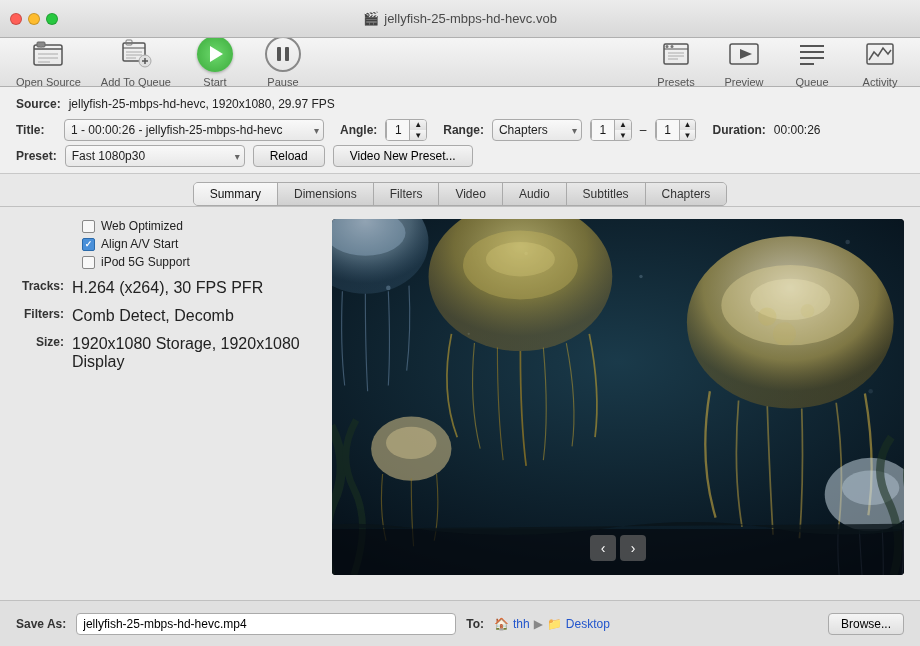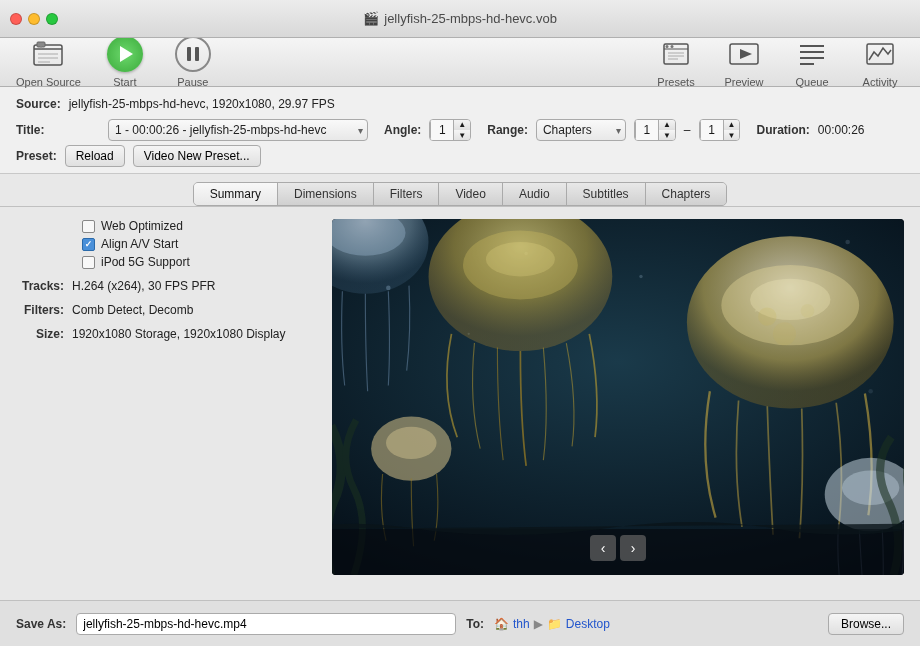--- a/index.html
+++ b/index.html
@@ -194,21 +194,21 @@
       display: flex;
       align-items: center;
       justify-content: center;
       line-height: 1;
     }
 
     .small-btn {
       background: linear-gradient(to bottom, #f5f5f5, #e0e0e0);
       border: 1px solid #aaa;
       border-radius: 4px;
-      padding: 2px 10px;
+      padding: 2px 16px;
       font-size: 12px;
       cursor: pointer;
       height: 22px;
     }
 
     
     .tabs-bar {
       background: #e8e8e8;
       padding: 8px 0 0 0;
       display: flex;
@@ -309,21 +309,21 @@
     }
     .detail-key {
       font-size: 12px;
       font-weight: bold;
       color: #333;
       min-width: 56px;
       text-align: right;
       padding-right: 8px;
     }
     .detail-val {
-      font-size: 12px;
+      font-size: 16px;
       color: #222;
     }
 
     
     .preview-area {
       flex: 1;
       display: flex;
       flex-direction: column;
       position: relative;
     }
@@ -440,20 +440,36 @@
         <rect x="5" y="4" width="8" height="5" rx="1" fill="#888" stroke="#666" stroke-width="1"></rect>
         <line x1="9" y1="7" x2="9" y2="11" stroke="#888" stroke-width="1"></line>
         <line x1="6" y1="16" x2="26" y2="16" stroke="#aaa" stroke-width="1"></line>
         <line x1="6" y1="20" x2="26" y2="20" stroke="#aaa" stroke-width="1"></line>
         <line x1="6" y1="24" x2="18" y2="24" stroke="#aaa" stroke-width="1"></line>
       </svg>
     </div>
     <span class="toolbar-label">Open Source</span>
   </div>
 
+  <div class="toolbar-btn">
+    <div class="toolbar-icon">
+      <svg width="32" height="32" viewBox="0 0 32 32" fill="none">
+        <rect x="3" y="5" width="22" height="18" rx="1.5" fill="none" stroke="#555" stroke-width="1.5"></rect>
+        <line x1="3" y1="10" x2="25" y2="10" stroke="#555" stroke-width="1"></line>
+        <rect x="6" y="2" width="6" height="5" rx="1" fill="none" stroke="#777" stroke-width="1"></rect>
+        <line x1="6" y1="14" x2="22" y2="14" stroke="#aaa" stroke-width="1"></line>
+        <line x1="6" y1="17" x2="22" y2="17" stroke="#aaa" stroke-width="1"></line>
+        <line x1="6" y1="20" x2="16" y2="20" stroke="#aaa" stroke-width="1"></line>
+        <circle cx="25" cy="23" r="6" fill="#e0e0e0" stroke="#aaa" stroke-width="1"></circle>
+        <line x1="25" y1="20" x2="25" y2="26" stroke="#555" stroke-width="1.5"></line>
+        <line x1="22" y1="23" x2="28" y2="23" stroke="#555" stroke-width="1.5"></line>
+      </svg>
+    </div>
+    <span class="toolbar-label">Add To Queue</span>
+  </div>
 
   <div class="toolbar-btn">
     <div class="toolbar-icon">
       <div class="play-circle">
         <div class="play-triangle"></div>
       </div>
     </div>
     <span class="toolbar-label">Start</span>
   </div>
 
@@ -523,21 +539,21 @@
 <div class="info-area">
 
   <div class="info-row">
     <span class="info-label">Source:</span>
     <span class="info-value">jellyfish-25-mbps-hd-hevc, 1920x1080, 29.97 FPS</span>
   </div>
 
   <div class="info-row">
     <span class="info-label">Title:</span>
     <div class="select-wrapper">
-      <select class="select-box" style="width:260px;margin-left:44px;">
+      <select class="select-box" style="width:260px;">
         <option>1 - 00:00:26 - jellyfish-25-mbps-hd-hevc</option>
       </select>
     </div>
     <span class="info-label" style="min-width:auto;margin-left:8px;">Angle:</span>
     <div class="stepper">
       <div class="stepper-val">1</div>
       <div class="stepper-arrows">
         <div class="stepper-up">▲</div>
         <div class="stepper-down">▼</div>
       </div>
@@ -564,20 +580,25 @@
         <div class="stepper-up">▲</div>
         <div class="stepper-down">▼</div>
       </div>
     </div>
     <span class="info-label" style="min-width:auto;margin-left:8px;">Duration:</span>
     <span class="info-value">00:00:26</span>
   </div>
 
   <div class="info-row">
     <span class="info-label">Preset:</span>
+    <div class="select-wrapper">
+      <select class="select-box" style="width:180px;">
+        <option>Fast 1080p30</option>
+      </select>
+    </div>
     <button class="small-btn">Reload</button>
     <button class="small-btn">Video New Preset...</button>
   </div>
 </div>
 
 <div class="tabs-bar">
   <div class="tabs-container">
     <div class="tab active">Summary</div>
     <div class="tab">Dimensions</div>
     <div class="tab">Filters</div>

